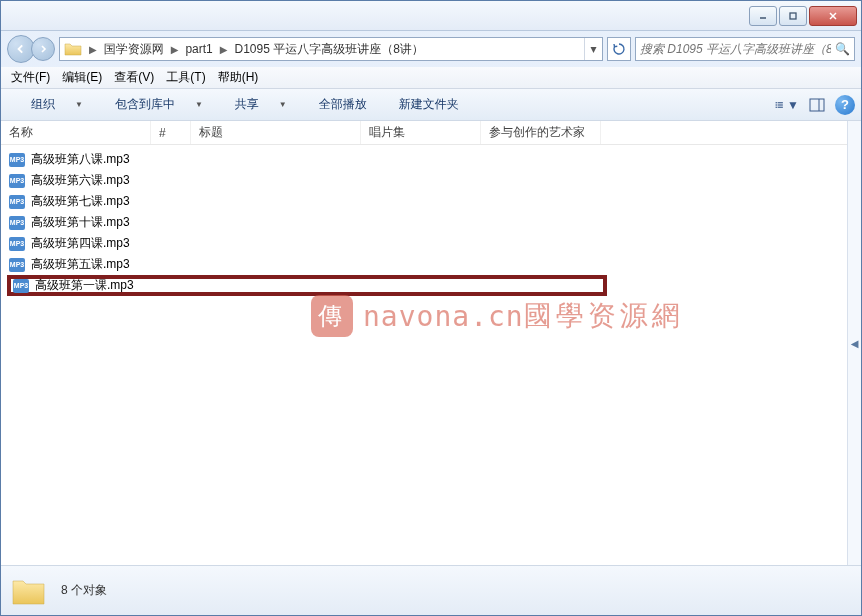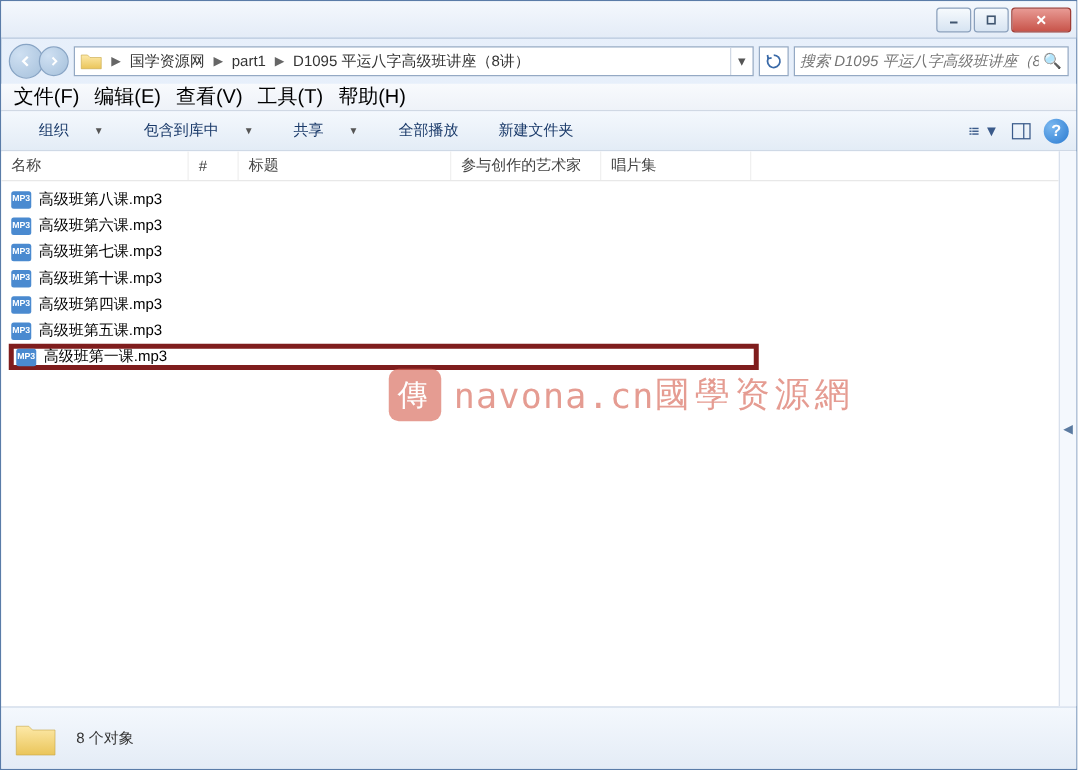--- a/index.html
+++ b/index.html
@@ -22,21 +22,21 @@
 .addrbar .foldericon { width: 18px; height: 16px; margin: 0 4px; }
 .crumb { padding: 0 4px; cursor: pointer; }
 .chev { color: #666; padding: 0 3px; font-size: 10px; }
 .addrdrop { width: 18px; border-left: 1px solid #d0d8e4; display: flex; align-items: center; justify-content: center; height: 100%; color: #555; cursor: pointer; }
 .refreshbtn { width: 24px; height: 24px; border: 1px solid #94a9c4; background: #fff; display: flex; align-items: center; justify-content: center; cursor: pointer; color: #3a6aa8; }
 .searchbox { width: 220px; height: 24px; border: 1px solid #94a9c4; background: #fff; display: flex; align-items: center; padding: 0 4px; }
 .searchbox input { border: none; outline: none; flex: 1; font-size: 12px; font-style: italic; color: #888; background: transparent; }
 .searchbox .sicon { color: #4a6a9a; font-size: 12px; margin-left: 4px; }
 
 
-.menubar { height: 22px; background: linear-gradient(to bottom, #f8fafd, #eef2f8); display: flex; align-items: center; padding: 0 4px; font-size: 16px; border-bottom: 1px solid #d0d8e4; }
+.menubar { height: 22px; background: linear-gradient(to bottom, #f8fafd, #eef2f8); display: flex; align-items: center; padding: 0 4px; font-size: 12px; border-bottom: 1px solid #d0d8e4; }
 .menuitem { padding: 2px 6px; cursor: pointer; }
 
 
 .toolbar { height: 32px; background: linear-gradient(to bottom, #f4f8fd, #e3ecf6); display: flex; align-items: center; padding: 0 6px; font-size: 12px; border-bottom: 1px solid #cfd9e6; position: relative; }
 .tbitem { padding: 3px 8px; display: flex; align-items: center; gap: 20px; cursor: pointer; color: #1a3a6a; border-radius: 2px; margin-left: 16px; }
 .tbitem .dd { font-size: 8px; color: #555; }
 .tbright { margin-left: auto; display: flex; align-items: center; gap: 6px; }
 .tbicon { width: 24px; height: 22px; display: flex; align-items: center; justify-content: center; cursor: pointer; border-radius: 2px; color: #3a5a8a; }
 .helpicon { width: 20px; height: 20px; border-radius: 50%; background: radial-gradient(circle at 30% 30%, #7ab8f0, #2a7ad0); color: #fff; display: flex; align-items: center; justify-content: center; font-size: 13px; font-weight: bold; cursor: pointer; }
 
@@ -181,22 +181,22 @@
       <div class="helpicon">?</div>
     </div>
   </div>
 
   <div class="content">
     <div class="filepane">
       <div class="colheaders">
         <div class="colh" style="width:150px">名称</div>
         <div class="colh" style="width:40px">#</div>
         <div class="colh" style="width:170px">标题</div>
+        <div class="colh" style="width:120px">唱片集</div>
         <div class="colh" style="width:120px">参与创作的艺术家</div>
-        <div class="colh" style="width:120px">唱片集</div>
       </div>
       <div class="filelist" id="filelist">
         <div class="watermark">
           <div class="wmicon">傳</div>
           <span style="font-family:monospace;letter-spacing:1px">navona.cn</span>
           <span>國學</span>
           <span>资源網</span>
         </div>
       <div class="filerow">
             <div class="mp3icon">MP3</div>

